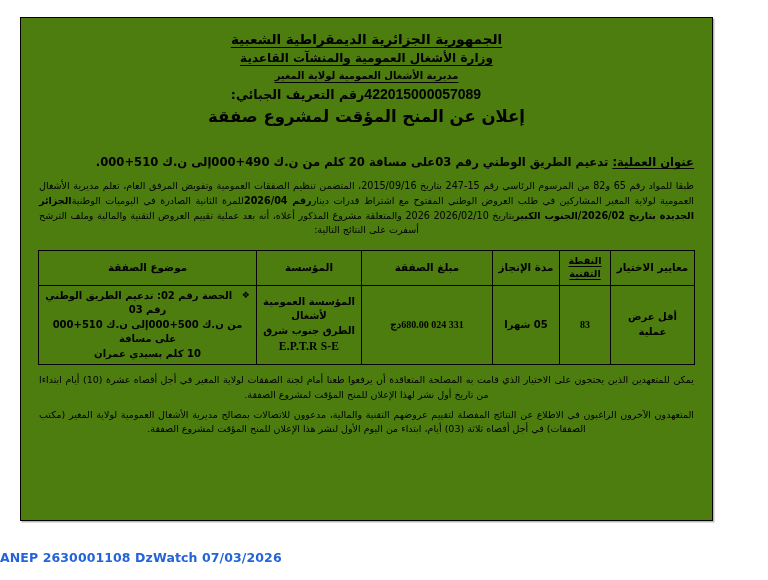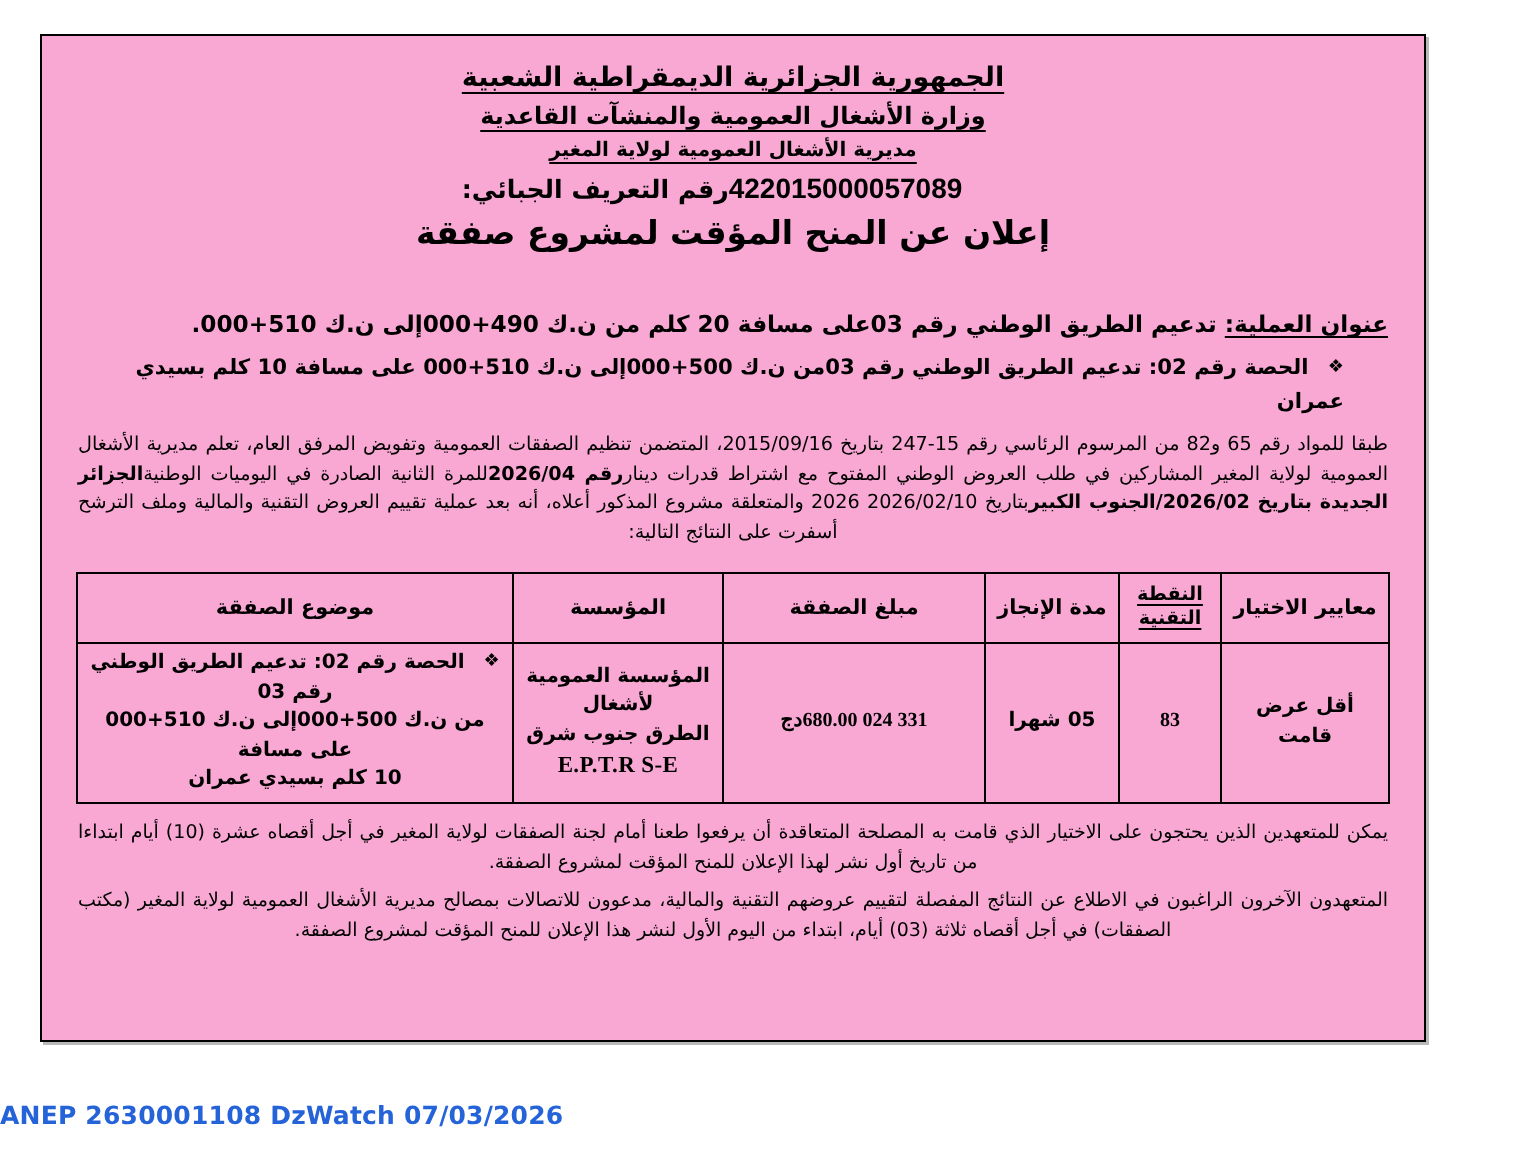--- a/index.html
+++ b/index.html
@@ -20,21 +20,21 @@
   
   .page-frame {
     position: absolute;
     left: 20px;
     top: 17px;
     width: 693px;
     height: 504px;
     border: 1.2px solid #000000;
     box-sizing: border-box;
     box-shadow: 1.5px 1.5px 0 0 #b9b9b9;
-    background: #f9a8d4;
+    background: #4d7c0f;
   }
 
   .page-inner {
     position: absolute;
     left: 0;
     top: 0;
     width: 100%;
     height: 100%;
     box-sizing: border-box;
     padding: 12px 18px 10px 18px;
@@ -228,24 +228,20 @@
       <div class="hdr-tax">
         <span class="tax-num">422015000057089</span><span>رقم التعريف الجبائي:</span>
       </div>
       <div class="hdr-title">إعلان عن المنح المؤقت لمشروع صفقة</div>
     </div>
 
     <div class="intro-wrap">
       <div class="intro-line">
         <span class="lbl">عنوان العملية:</span>
         <span>تدعيم الطريق الوطني رقم 03على مسافة 20 كلم من ن.ك 490+000إلى ن.ك 510+000.</span>
-      </div>
-      <div class="intro-lot">
-        <span class="bullet-diamond">❖</span>
-        <span>الحصة رقم 02: تدعيم الطريق الوطني رقم 03من ن.ك 500+000إلى ن.ك 510+000 على مسافة 10 كلم بسيدي عمران</span>
       </div>
     </div>
 
     <div class="body-par first">
       <span>طبقا للمواد رقم 65 و82 من المرسوم الرئاسي رقم 15-247 بتاريخ 2015/09/16، المتضمن تنظيم الصفقات العمومية وتفويض المرفق العام، تعلم مديرية الأشغال العمومية لولاية المغير المشاركين في طلب العروض الوطني المفتوح مع اشتراط قدرات دينار</span><b>رقم 2026/04</b><span>للمرة الثانية الصادرة في اليوميات الوطنية</span><b>الجزائر الجديدة بتاريخ 2026/02/</b><b>الجنوب الكبير</b><span>بتاريخ 2026/02/10 2026 والمتعلقة مشروع المذكور أعلاه، أنه بعد عملية تقييم العروض التقنية والمالية وملف الترشح أسفرت على النتائج التالية:</span>
     </div>
 
     <div class="tbl-wrap">
       <table class="results">
         <colgroup>
@@ -264,21 +260,21 @@
               <div>التقنية</div>
             </th>
             <th>مدة الإنجاز</th>
             <th>مبلغ الصفقة</th>
             <th>المؤسسة</th>
             <th>موضوع الصفقة</th>
           </tr>
         </thead>
         <tbody>
           <tr>
-            <td class="c-criteria">أقل عرض قامت</td>
+            <td class="c-criteria">أقل عرض عملية</td>
             <td class="points">83</td>
             <td>05 شهرا</td>
             <td class="amount">331 024 680.00دج</td>
             <td class="c-company">
               <div>المؤسسة العمومية لأشغال</div>
               <div>الطرق جنوب شرق</div>
               <div class="latin-name">E.P.T.R S-E</div>
             </td>
             <td class="c-subject">
               <div>

